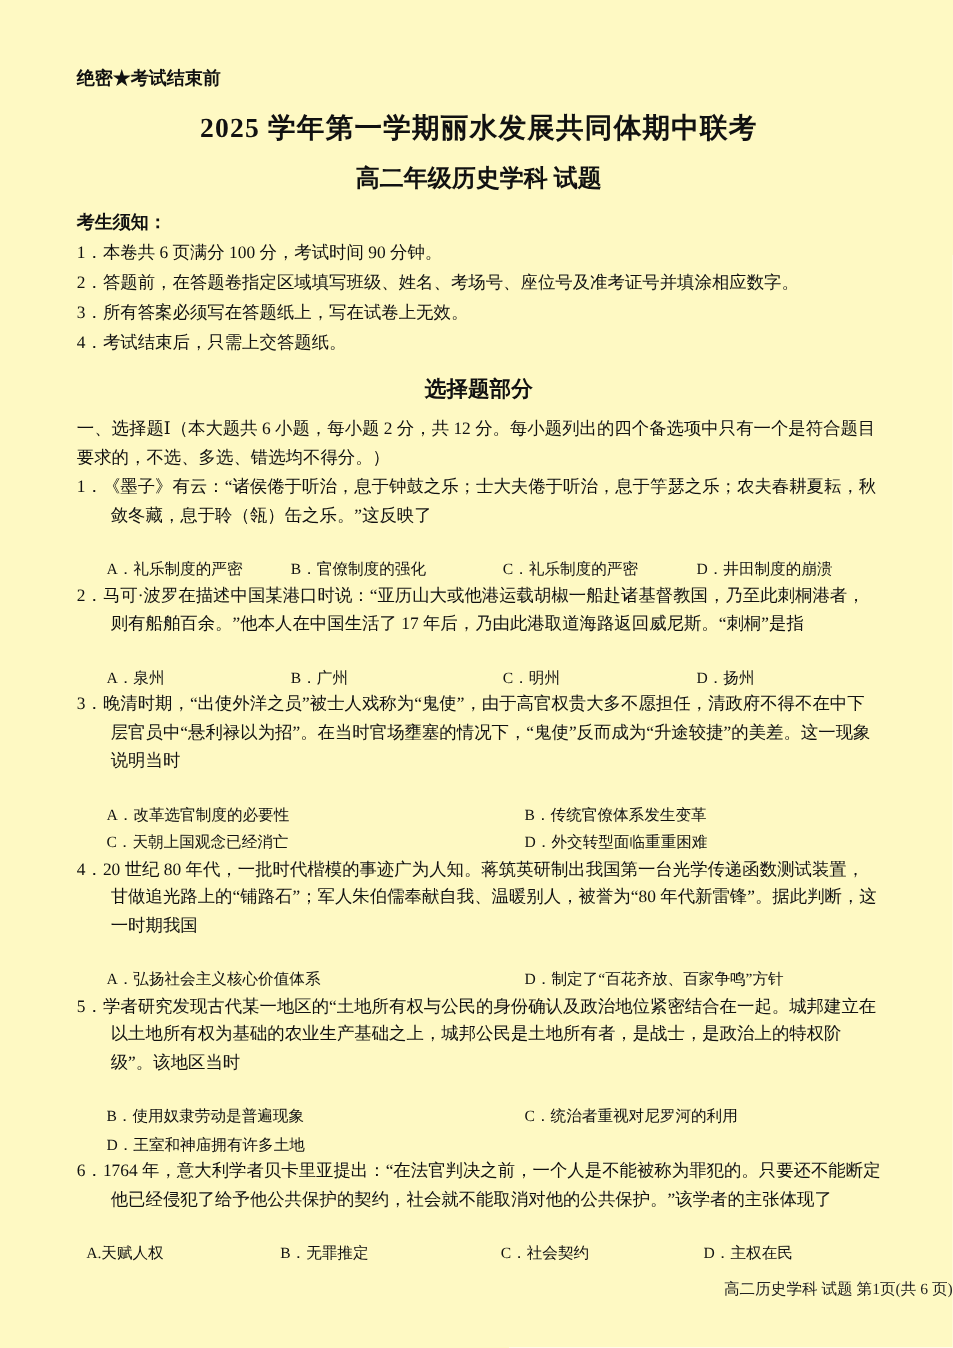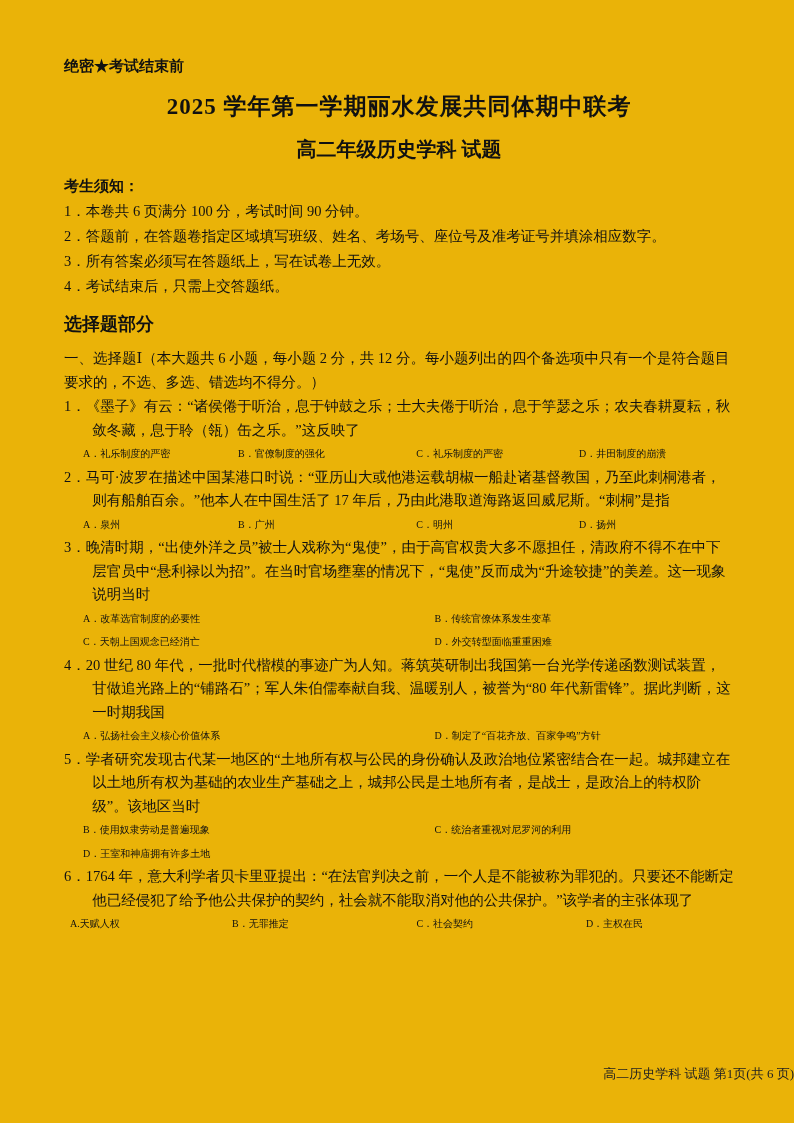--- a/index.html
+++ b/index.html
@@ -6,21 +6,21 @@
   html, body { background: #ffffff; }
   body {
     width: 794px; height: 1123px;
     color: #111;
     font-family: "Liberation Serif", "DejaVu Serif", serif;
   }
   .page {
     position: relative;
     width: 794px; height: 1123px;
     padding: 56px 60px 0 64px;
-    background: #eab308;
+    background: #fef9c3;
     overflow: hidden;
   }
   .classification {
     font-weight: bold;
     font-size: 15px;
     line-height: 20px;
     margin-bottom: 16px;
   }
   .title {
     text-align: center;
@@ -40,42 +40,44 @@
   .notice-heading {
     font-weight: bold;
     font-size: 15px;
     line-height: 25px;
   }
   .notice-item {
     font-size: 14.5px;
     line-height: 25px;
   }
   .section-title {
+    text-align: center;
     font-size: 18px;
     font-weight: bold;
     line-height: 26px;
     margin: 12px 0 10px;
   }
   .intro {
     font-size: 14.5px;
     line-height: 23.5px;
     margin-bottom: 1px;
   }
   .question { margin: 0; }
   .stem {
     font-size: 14.5px;
     line-height: 23.5px;
     padding-left: 1.95em;
     text-indent: -1.95em;
   }
   .options {
     display: grid;
     padding-left: 1.9em;
-    font-size: 10px;
+    font-size: 13px;
     line-height: 23.5px;
+    margin-top: 20px;
   }
   .options.tight { padding-left: 0.6em; gap: 14px; }
   .cols-4 { grid-template-columns: 1fr 1.15fr 1.05fr 1fr; }
   .cols-2 { grid-template-columns: 54% 46%; }
   .option { white-space: nowrap; overflow: hidden; }
   .footer {
     position: absolute;
     left: 0; bottom: 40px;
     width: 100%;
     text-align: right;

